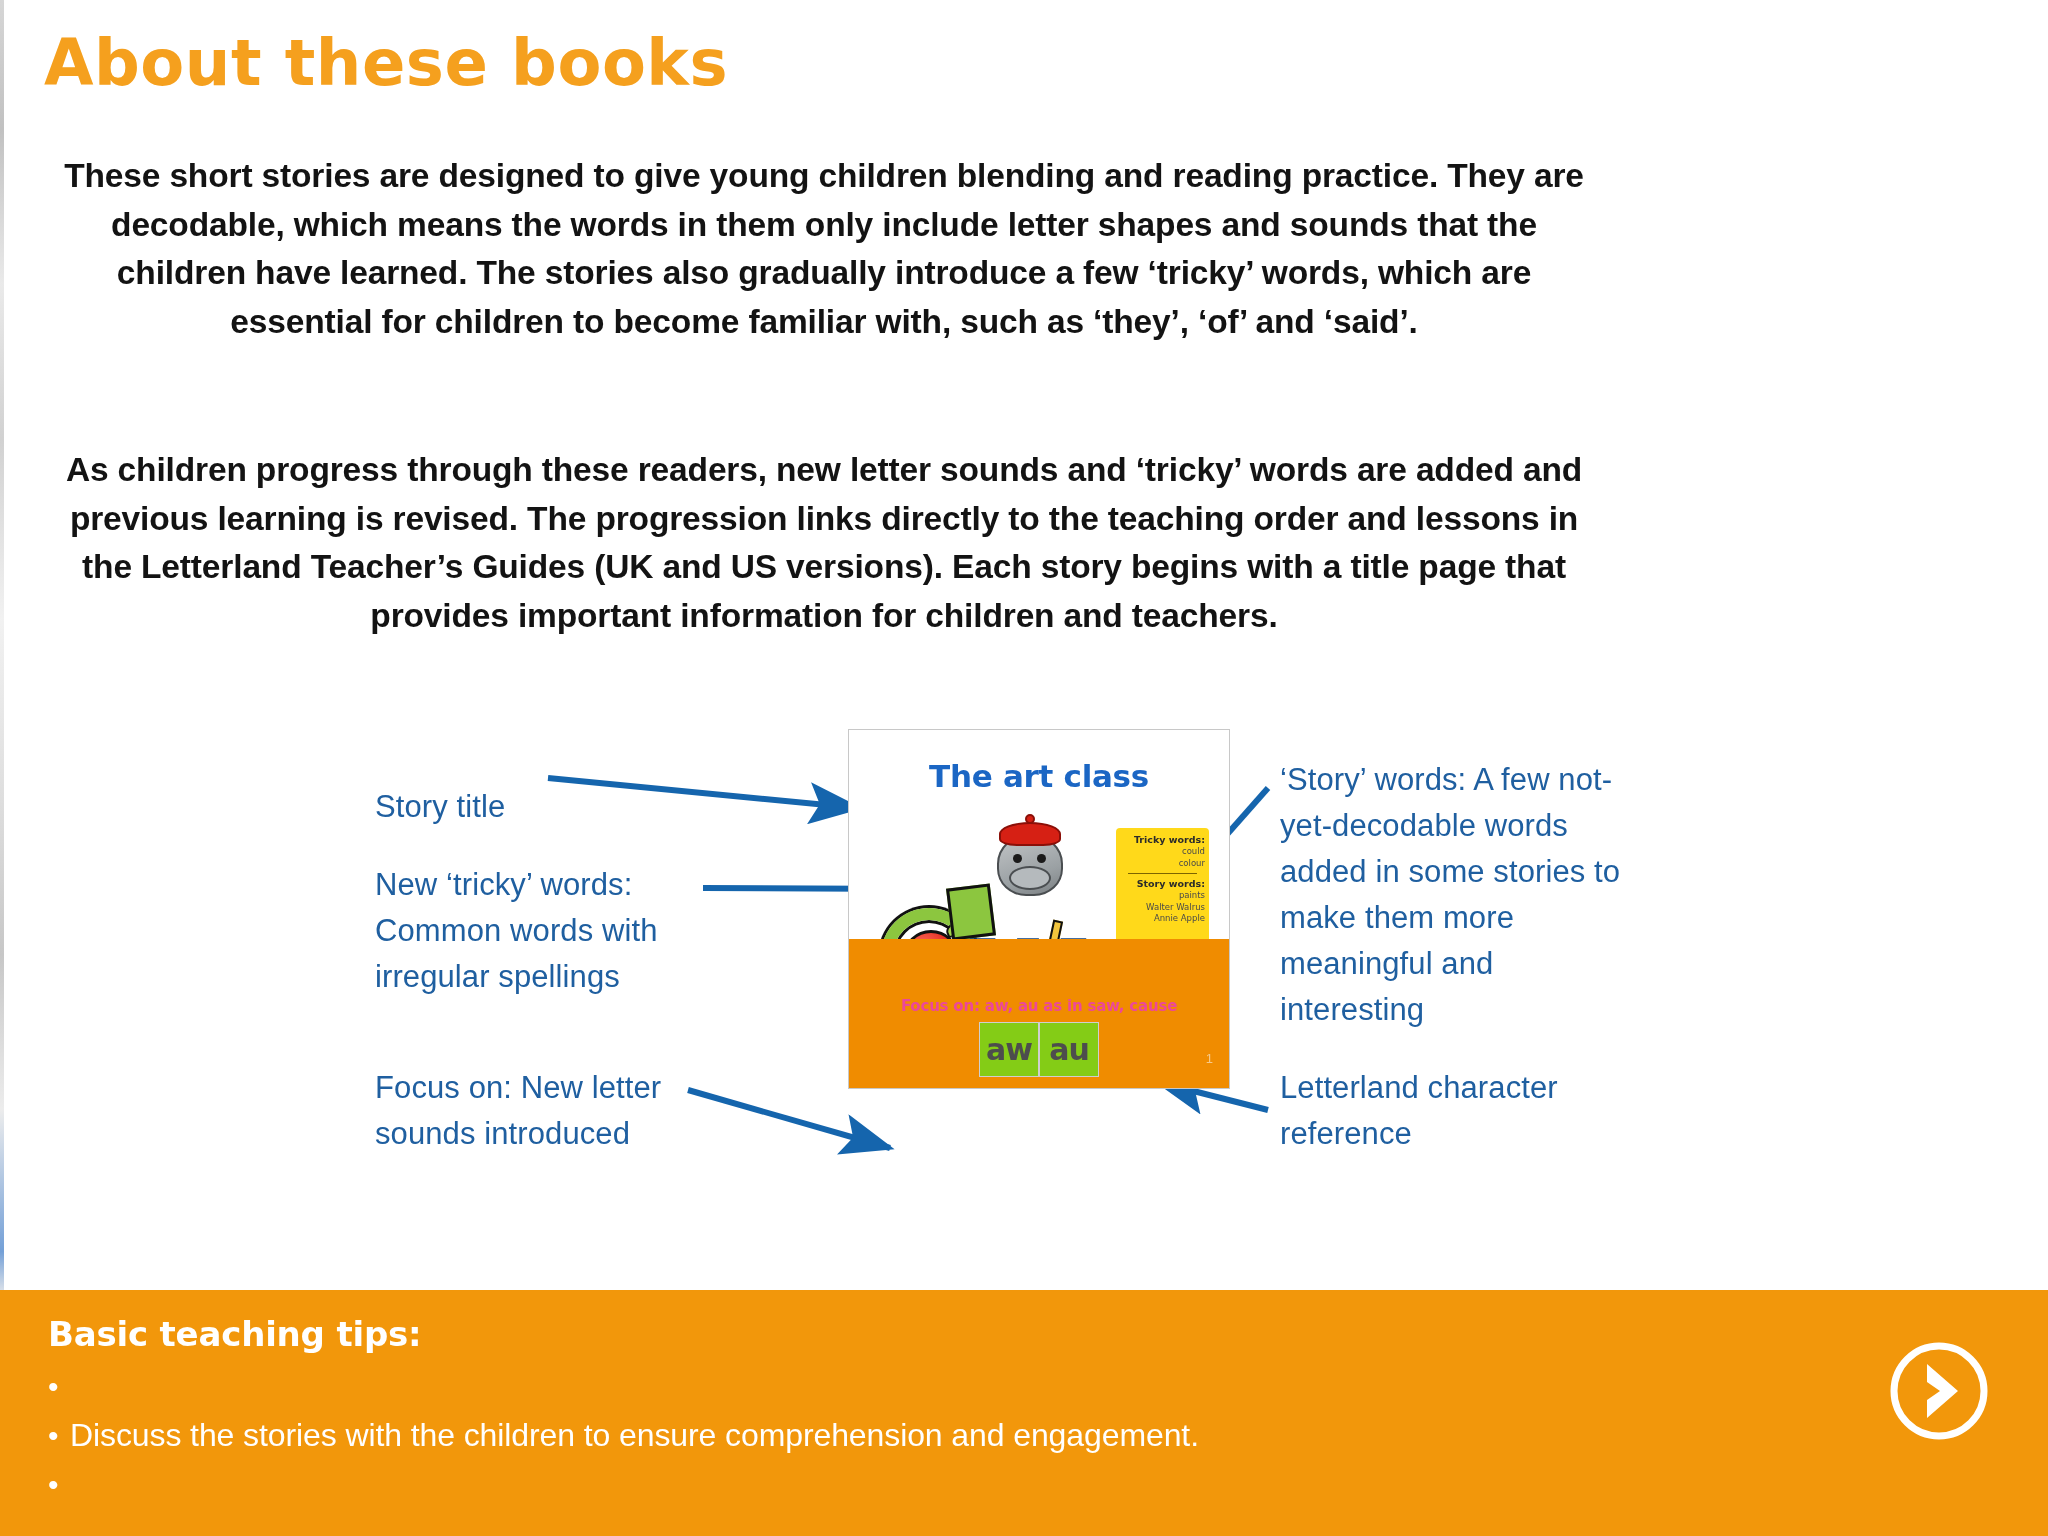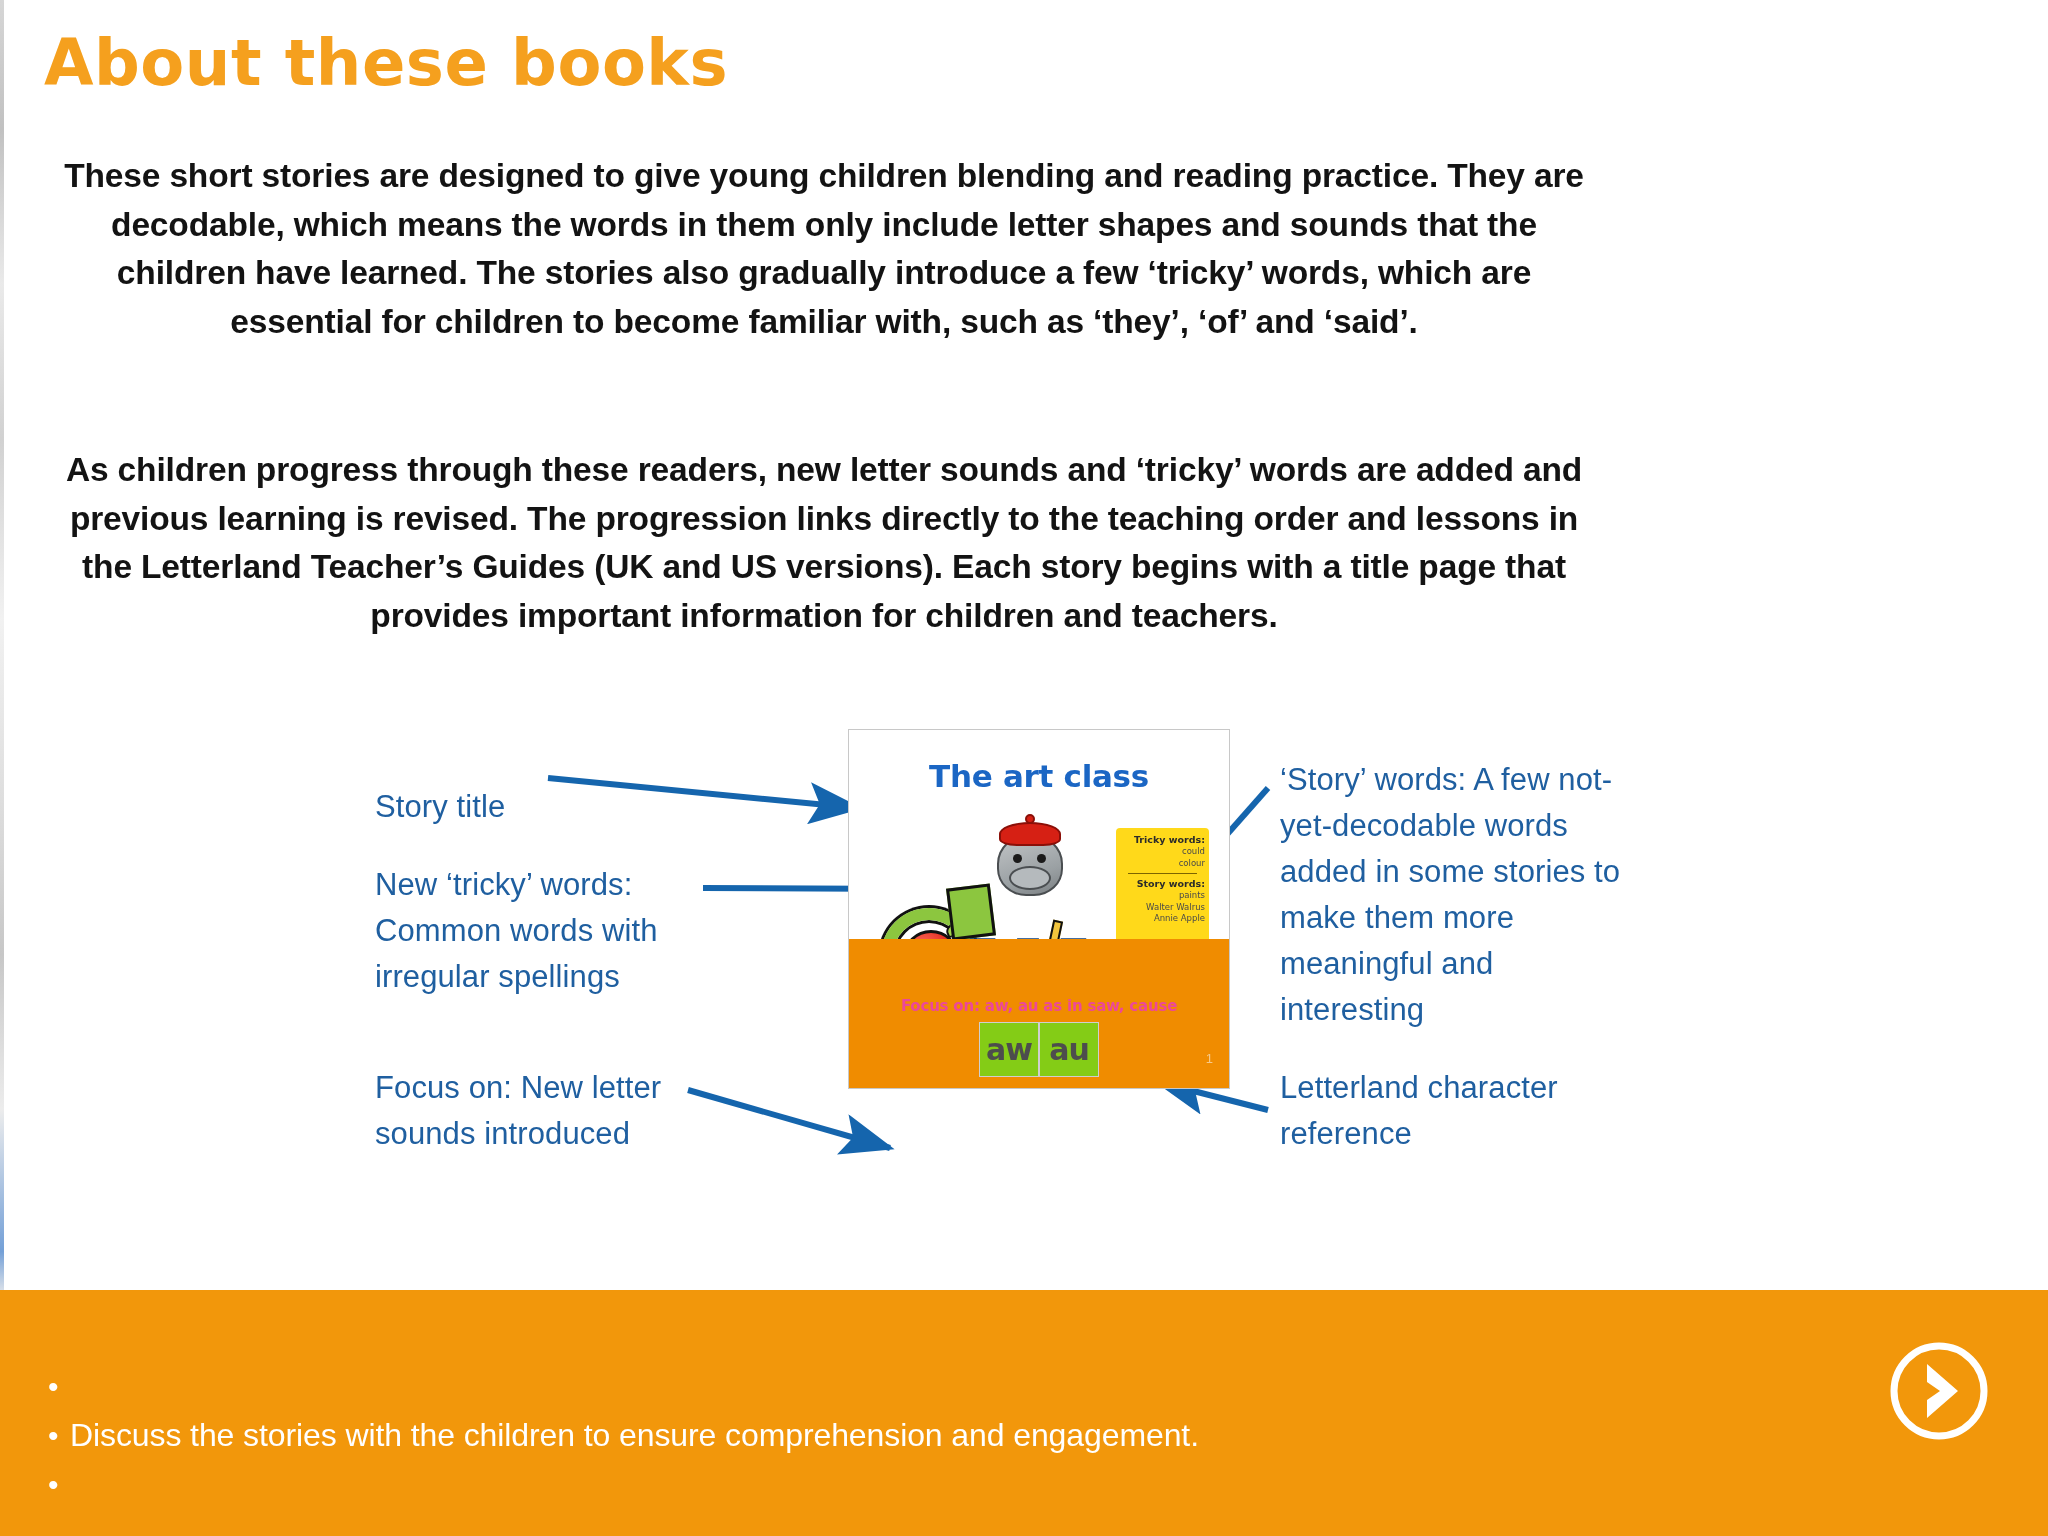--- a/index.html
+++ b/index.html
@@ -325,20 +325,21 @@
         <div class="sound-card">au</div>
       </div>
 
       <div class="cover-focus-line">Focus on: aw, au as in saw, cause</div>
 
       <div class="cover-page-num">1</div>
     </div>
   </div>
 
   <div class="tips-banner">
+    <div class="tips-title">Basic teaching tips:</div>
 
     <div class="tips-list">
       <div class="tip-item">
         <span class="tip-bullet">•</span>
       </div>
       <div class="tip-item">
         <span class="tip-bullet">•</span>
         <span>Discuss the stories with the children to ensure comprehension and engagement.</span>
       </div>
       <div class="tip-item">

